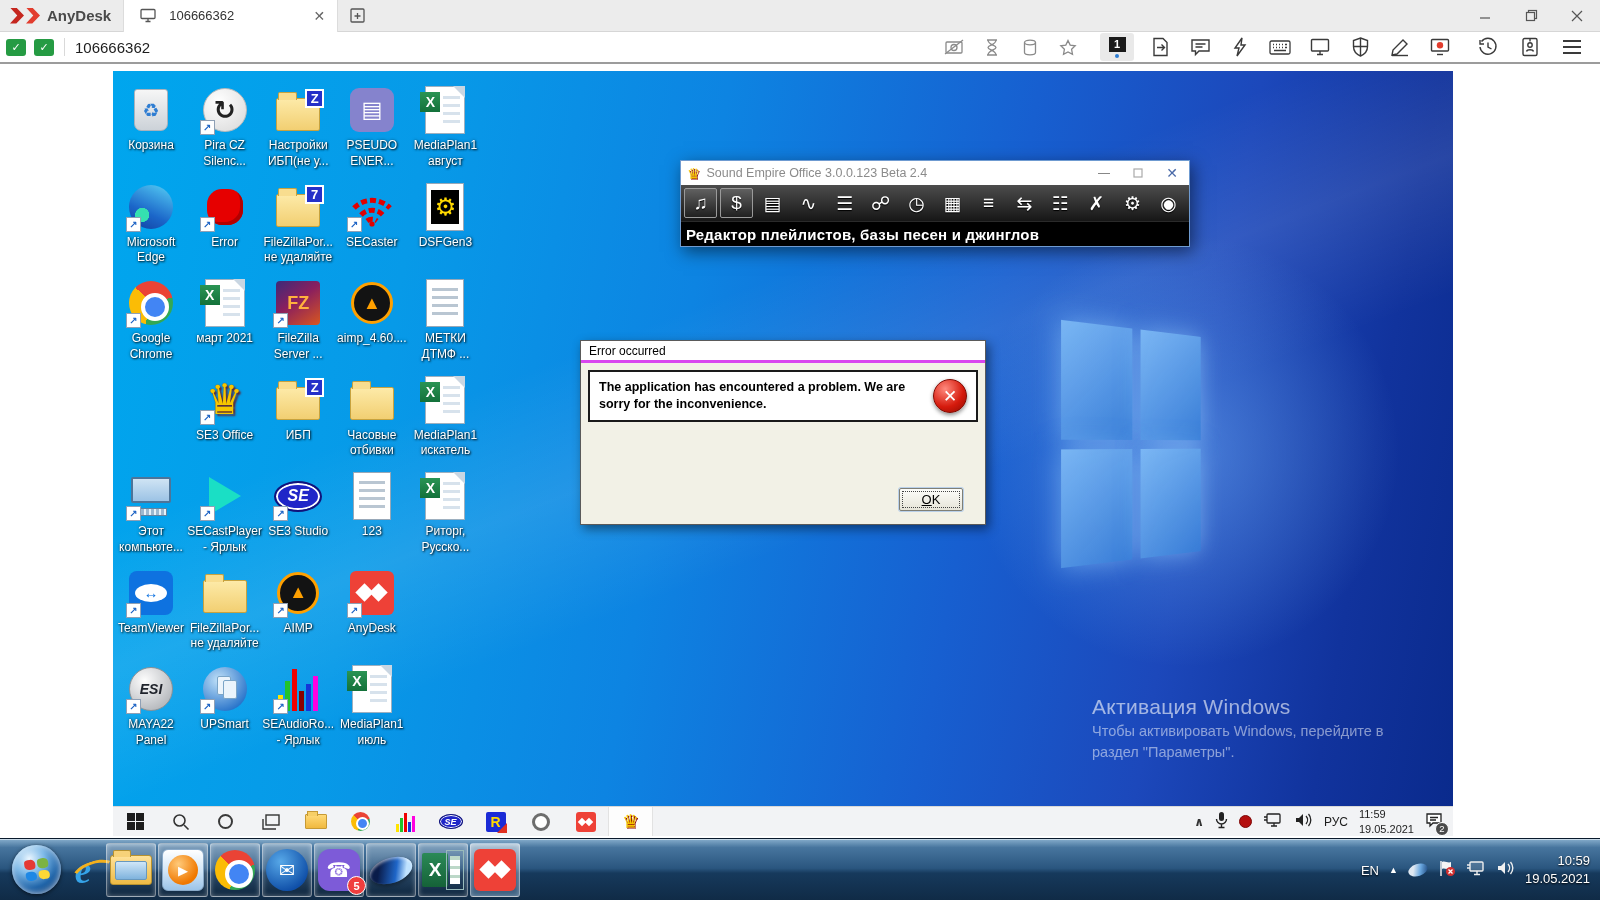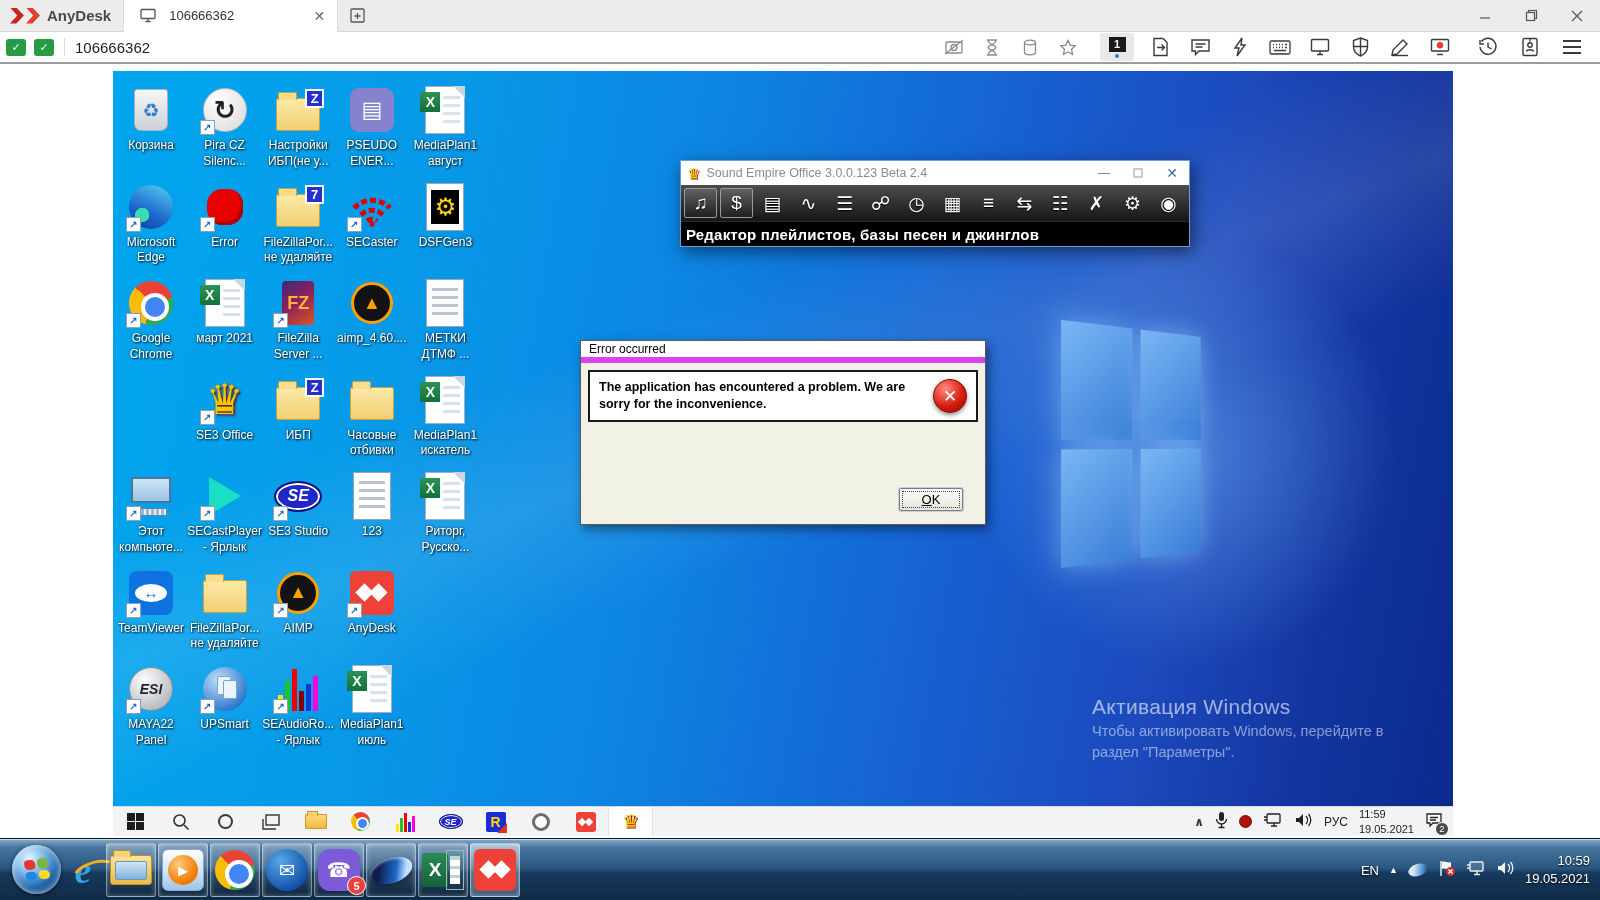--- a/index.html
+++ b/index.html
@@ -69,21 +69,21 @@
   .chr{width:44px;height:44px;border-radius:50%;background:conic-gradient(from -45deg,#ea4335 0 120deg,#34a853 120deg 240deg,#fbbc05 240deg 360deg);position:relative}
   .chr:after{content:"";position:absolute;left:50%;top:50%;width:20px;height:20px;margin:-10px 0 0 -10px;border-radius:50%;background:#4285f4;border:4px solid #fff}
   .aimp{width:42px;height:42px;border-radius:50%;background:#131313;border:3px solid #ffa000;color:#ffa000;font-size:18px;display:flex;align-items:center;justify-content:center}
   .crown{font-size:42px;color:#f6c600;text-shadow:0 0 1px #7a3a00,2px 2px 2px rgba(120,0,0,.8);line-height:1}
   .pc .scr{width:40px;height:26px;background:linear-gradient(#cfe4f4,#9cc3e5);border:2px solid #4d7499;border-radius:2px}
   .pc .kbd{width:32px;height:8px;margin:5px auto 0;background:repeating-linear-gradient(90deg,#9db8cf 0 3px,#e8f1f8 3px 5px);border:1px solid #63839f}
   .tri{width:0;height:0;border-left:32px solid #1adfc5;border-top:19px solid transparent;border-bottom:19px solid transparent}
   .seov{width:48px;height:31px;border-radius:50%;background:#2026c8;border:2px solid #10137a;color:#fff;font-weight:bold;font-style:italic;font-size:16px;display:flex;align-items:center;justify-content:center;box-shadow:inset 0 0 0 2px #fff}
   .tvq{width:44px;height:44px;border-radius:8px;background:#0e72e0;display:flex;align-items:center;justify-content:center}
   .tvq i{width:32px;height:18px;border-radius:50%;background:#fff;color:#0e72e0;font-weight:bold;font-size:15px;display:flex;align-items:center;justify-content:center;font-style:normal}
-  .fzq{width:32px;height:44px;border-radius:4px;background:linear-gradient(145deg,#3b2a7a,#8a1f5e 45%,#d8571f);color:#ffb13d;font-weight:bold;font-size:18px;display:flex;align-items:center;justify-content:center}
+  .fzq{width:44px;height:44px;border-radius:4px;background:linear-gradient(145deg,#3b2a7a,#8a1f5e 45%,#d8571f);color:#ffb13d;font-weight:bold;font-size:18px;display:flex;align-items:center;justify-content:center}
   .adr{width:44px;height:44px;border-radius:6px;background:#ee4137;position:relative;overflow:hidden}
   .adr i,.adh i{position:absolute;width:13px;height:13px;background:#fff;transform:rotate(45deg)}
   .adr i:first-child{left:8px;top:15px}.adr i:last-child{left:22px;top:15px}
   .esi{width:44px;height:44px;border-radius:50%;background:radial-gradient(circle at 35% 30%,#fdfdfd,#b9bcc0 75%);border:1px solid #8e9296;color:#20242c;font-weight:bold;font-style:italic;font-size:14px;display:flex;align-items:center;justify-content:center}
   .ups{width:44px;height:44px;border-radius:50%;background:radial-gradient(circle at 35% 30%,#bfe0f8,#2470c8 80%);position:relative}
   .ups i{position:absolute;left:14px;top:9px;width:14px;height:19px;background:#eaf4fc;border:1px solid #7aa5c8;border-radius:2px}
   .ups i:last-child{left:20px;top:13px}
   .bars{display:flex;align-items:flex-end;gap:2px;height:44px}
   .bars i{width:5px;display:block}
   .wifi-red svg{display:block}
@@ -95,21 +95,21 @@
   .sew-ctl{margin-left:auto;display:flex;height:100%}
   .sew-ctl span{width:34px;display:flex;align-items:center;justify-content:center;color:#777;font-size:12px}
   .sew-ctl .cx{color:#4a6aa8;font-size:14px}
   .sew-toolbar{height:36px;background:linear-gradient(#4c4c4c,#161616);display:flex;align-items:center;padding:0 3px;gap:3px}
   .setb{width:33px;height:30px;color:#fff;font-size:19px;display:flex;align-items:center;justify-content:center;text-shadow:0 1px 1px #000}
   .setb.boxed{border:1px solid #9a9a9a;background:linear-gradient(#606060,#202020);border-radius:2px}
   .sew-status{height:25px;background:#000;color:#fff;font-size:15px;font-weight:bold;display:flex;align-items:center;padding-left:5px;border-top:1px solid #2a2a2a;letter-spacing:.2px}
 
   
   .errdlg{position:absolute;left:467px;top:269px;width:406px;height:185px;background:#f2f1e6;border:1px solid #5a5a5a;box-shadow:3px 4px 10px rgba(0,0,0,.45);font-size:12.5px;color:#000}
-  .err-title{height:22px;background:#fff;border-bottom:6px solid #d946ef;display:flex;align-items:center;padding-left:8px;font-size:12px}
+  .err-title{height:22px;background:#fff;border-bottom:3px solid #d946ef;display:flex;align-items:center;padding-left:8px;font-size:12px}
   .err-head{margin:7px 7px 0 7px;background:#fff;border:2px solid #1a1a1a;display:flex;align-items:center;padding:7px 9px;gap:10px}
   .err-head b{flex:1;font-size:12.5px;line-height:1.35}
   .err-x{flex:none;width:34px;height:34px;border-radius:50%;background:radial-gradient(circle at 35% 28%,#ff8a7e,#d51a0c 58%,#8f0b02);color:#fff;display:flex;align-items:center;justify-content:center;font-weight:bold;font-size:17px;box-shadow:0 2px 4px rgba(0,0,0,.45);border:1px solid #7e0a02}
   .err-body{padding:14px 14px 0 14px}
   .err-l1{margin-bottom:16px;padding-left:2px}
   .err-link{color:#2323cc;text-decoration:underline;cursor:pointer}
   .ok-btn{position:absolute;right:22px;bottom:13px;width:64px;height:23px;background:linear-gradient(#fdfdfa,#e6e4d8);border:1px solid #7f7f76;border-radius:2px;font-size:13px;display:flex;align-items:center;justify-content:center;outline:1px dotted #444;outline-offset:-4px;box-shadow:0 0 0 1px #b9d0ea}
   .ok-btn span::first-letter{text-decoration:underline}
 
   

